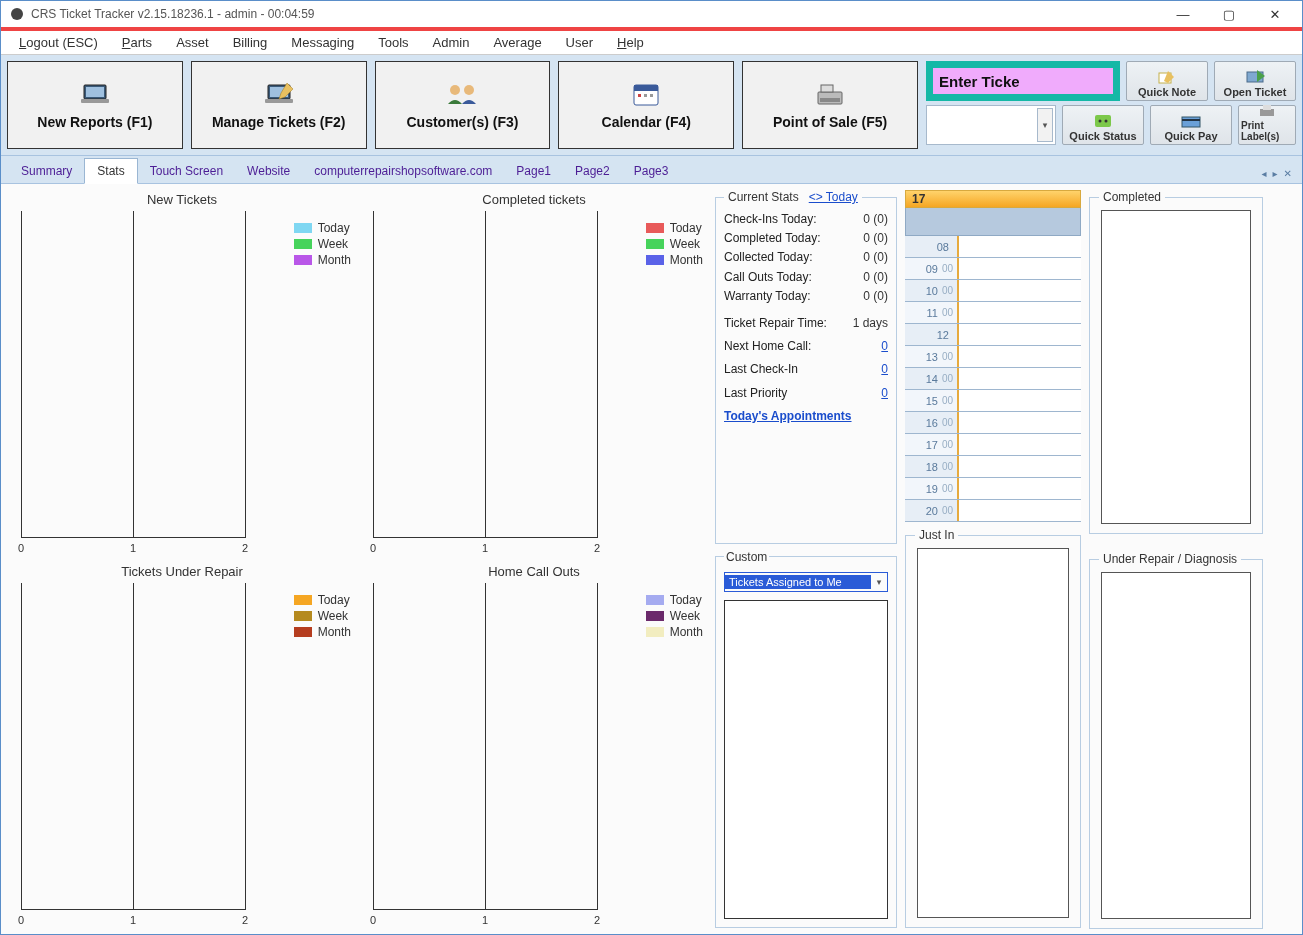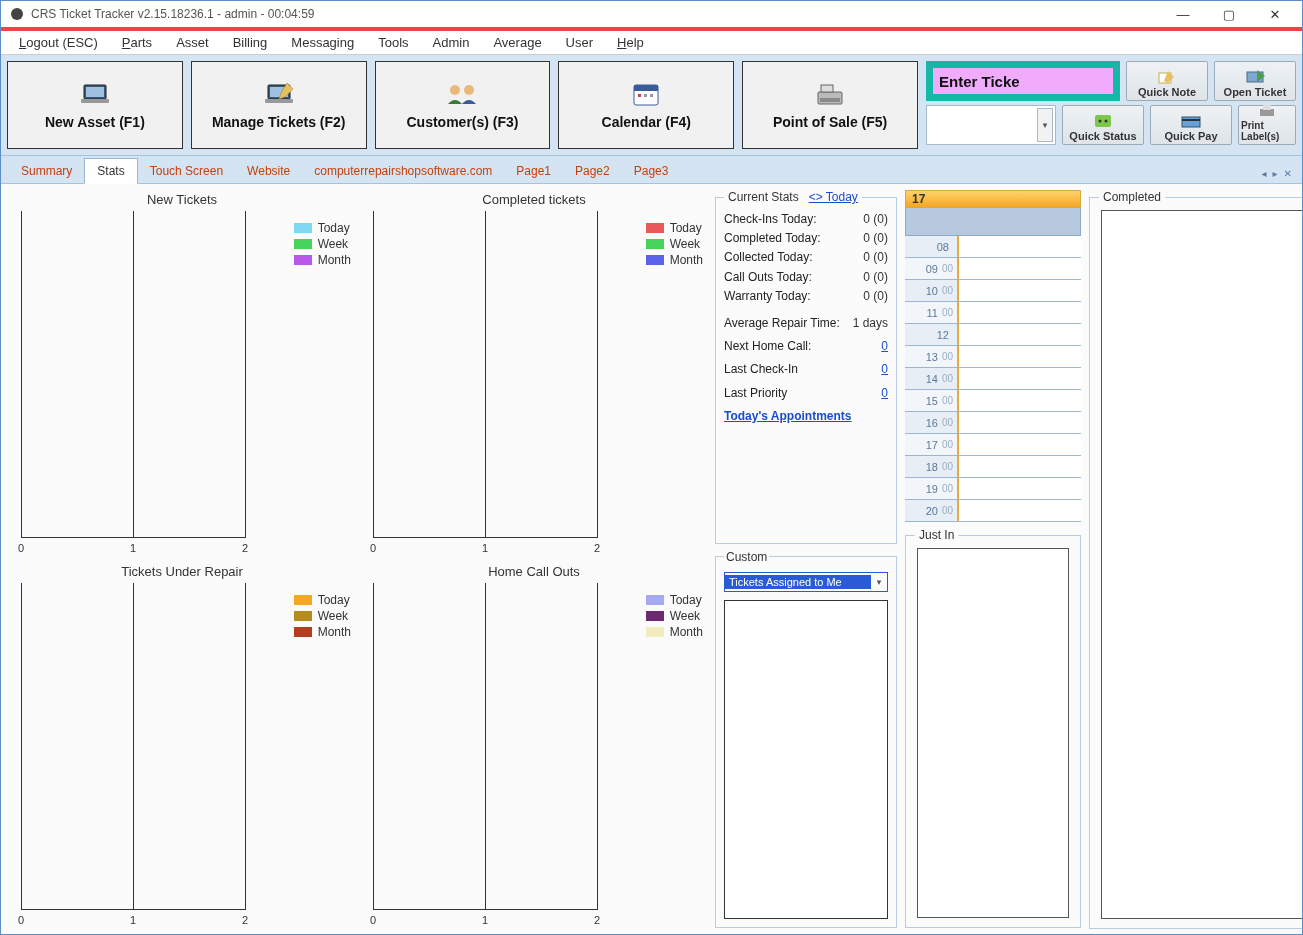--- a/index.html
+++ b/index.html
@@ -124,21 +124,21 @@
     background: #d5e4f2;
     height: 28px;
     display: flex; align-items: flex-end;
     padding: 0 8px;
     border-bottom: 1px solid #a8c3e0;
     gap: 0;
   }
   .tabstrip .tab {
     padding: 5px 12px;
     font-size: 12px;
-    color: #c2410c;
+    color: #4c1d95;
     cursor: default;
   }
   .tabstrip .tab.active {
     background: #fff;
     border: 1px solid #9ab6d3;
     border-bottom: 1px solid #fff;
     margin-bottom: -1px;
     color: #333;
   }
   .tabstrip .tab-ctrls {
@@ -286,21 +286,21 @@
     border: 1px solid #b8cde2;
     margin: 0;
     flex: 1;
     display: flex;
   }
   fieldset.panel legend { font-size: 12px; color: #333; padding: 0 4px; }
   .panel-inner { flex: 1; border: 1px solid #555; background: #fff; margin: 2px; }
 
   .right-col {
     width: 186px;
-    display: flex; flex-direction: row;
+    display: flex; flex-direction: column;
     gap: 18px;
     padding: 6px 8px 5px 4px;
   }
 </style>
 </head>
 <body>
 
 <div class="window">
 
   <div class="titlebar">
@@ -333,21 +333,21 @@
   <div class="toolbar-row">
 
     <div class="big-btn">
       <span class="icon-wrap">
         <svg width="32" height="22">
             <rect x="5" y="2" width="22" height="14" rx="1" fill="#3a5a7a" stroke="#222"></rect>
             <rect x="7" y="4" width="18" height="10" fill="#9fc0df"></rect>
             <rect x="2" y="16" width="28" height="4" rx="1" fill="#999"></rect>
           </svg>
       </span>
-      <span>New Asset (F1)</span>
+      <span>New Reports (F1)</span>
     </div>
 
     <div class="big-btn">
       <span class="icon-wrap">
         <svg width="32" height="22">
             <rect x="5" y="2" width="22" height="14" rx="1" fill="#3a5a7a" stroke="#222"></rect>
             <rect x="7" y="4" width="18" height="10" fill="#9fc0df"></rect>
             <rect x="2" y="16" width="28" height="4" rx="1" fill="#999"></rect>
             <path d="M24 0 L30 6 L22 14 L16 16 L18 10 Z" fill="#e8c060" stroke="#a07a20" stroke-width="0.5"></path>
           </svg>
@@ -599,21 +599,21 @@
         <div class="stat-row">
             <span>Call Outs Today:</span>
             <span class="v">0 (0)</span>
           </div>
         <div class="stat-row">
             <span>Warranty Today:</span>
             <span class="v">0 (0)</span>
           </div>
         <div style="height:8px"></div>
         <div class="stat-row">
-            <span>Average Repair Time:</span>
+            <span>Ticket Repair Time:</span>
             <span class="v">1 days</span>
           </div>
         <div style="height:4px"></div>
         <div class="stat-row">
             <span>Next Home Call:</span>
             <span class="vlink">0</span>
           </div>
         <div style="height:4px"></div>
         <div class="stat-row">
             <span>Last Check-In</span>

